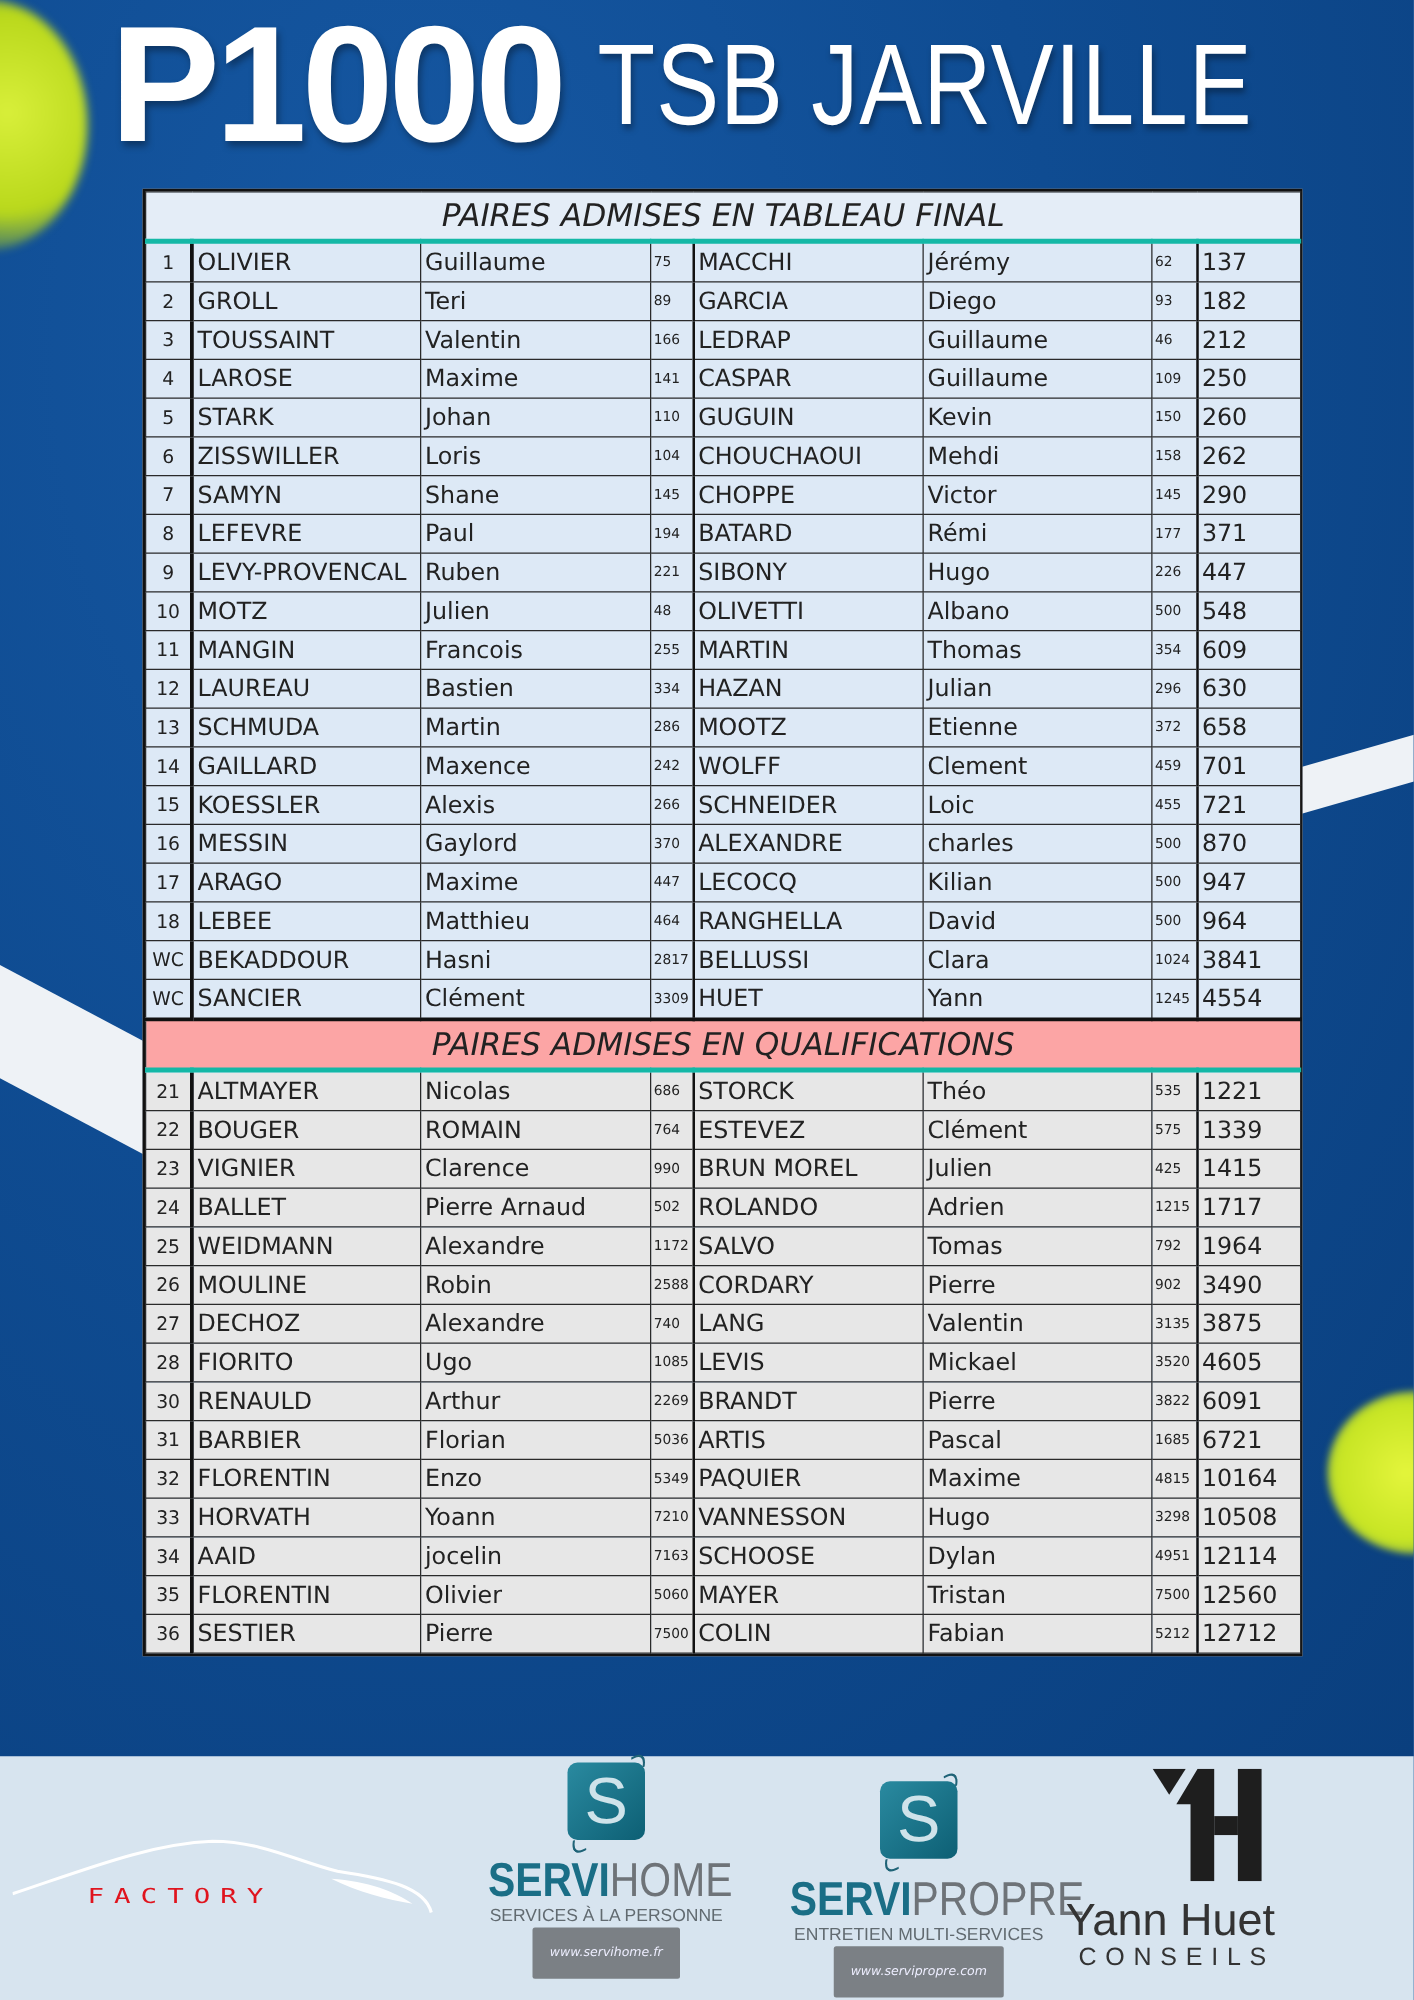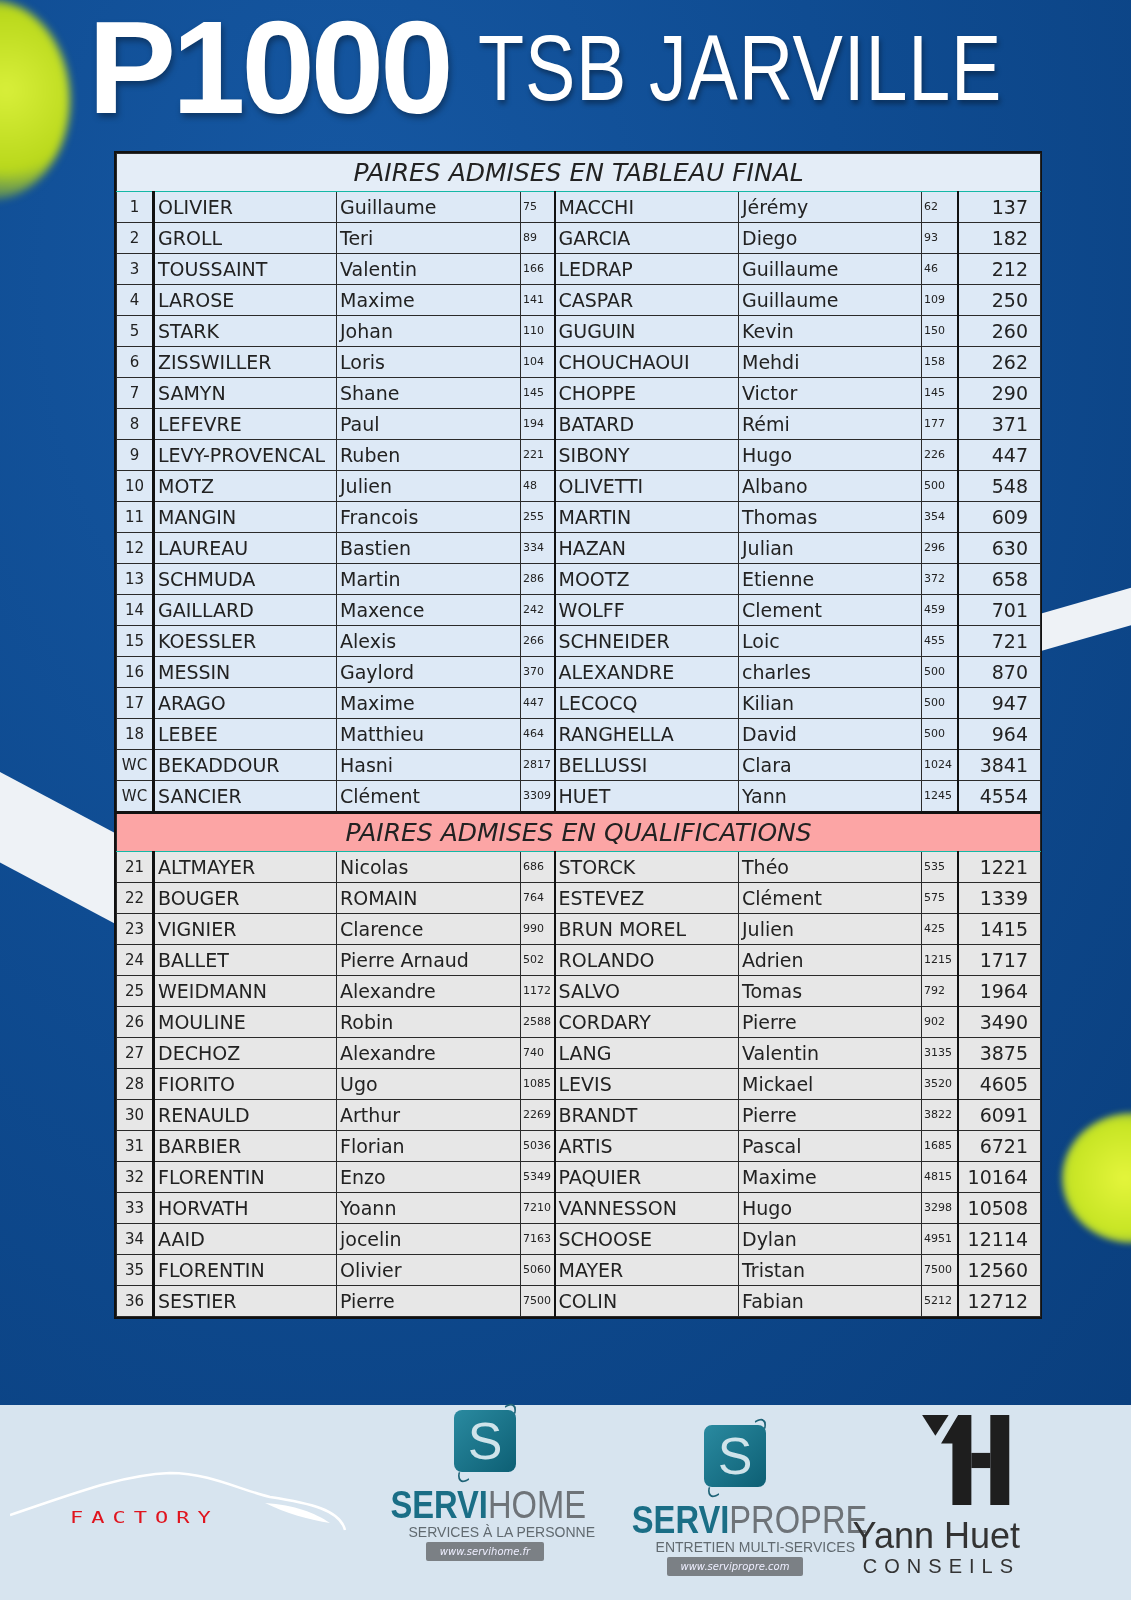--- a/index.html
+++ b/index.html
@@ -18,44 +18,44 @@
     background: radial-gradient(circle at 45% 50%, #e4f53c 0%, #c7e524 55%, rgba(190,220,40,0.3) 85%, rgba(0,0,0,0) 100%);
     filter: blur(3px); }
   .title { position:absolute; left:88px; top:8px; height:120px; color:#fff; white-space:nowrap;
     display:flex; align-items:center; gap:28px; text-shadow: 2px 4px 6px rgba(0,0,0,0.35); }
   .title .big { font-family:"Liberation Sans", sans-serif; font-weight:bold; font-size:132px; letter-spacing:-4px; line-height:120px; }
   .title .venue { font-family:"Liberation Sans", sans-serif; font-size:92px; letter-spacing:1px; transform:scaleX(0.82); transform-origin:left center; line-height:120px; }
 
   .sheet { position:absolute; left:114px; top:151px; width:924px; border:2px solid #111; background:#d9e7f5; }
   table { border-collapse:collapse; width:924px; table-layout:fixed; font-family:"DejaVu Sans", sans-serif; color:#222; }
   td { border:1.5px solid #2a2a2a; padding:0 3px; white-space:nowrap; overflow:hidden; font-size:19px; height:30px; line-height:30px; }
-  tr.sec-head td { height:37px; font-style:italic; text-align:center; font-size:25px; letter-spacing:0px; border-bottom:1px solid #14b8a6; }
+  tr.sec-head td { height:37px; font-style:italic; text-align:center; font-size:25px; letter-spacing:0px; border-bottom:4px solid #14b8a6; }
   .final td { background:#dde9f6; }
   .final tr.sec-head td { background:#e4edf7; }
   .quals td { background:#e7e7e7; }
   .quals tr.sec-head td { background:#fca5a5; border-top:3px solid #111; }
   td.num { text-align:center; font-size:15px; border-right:3px solid #111; }
   td.rank { font-size:11px; padding:0 2px; vertical-align:middle; }
-  td.total { text-align:right; padding-right:12px; font-size:19px; border-left:2.5px solid #111; }
+  td.total { padding-right:12px; font-size:19px; border-left:2.5px solid #111; }
   td.last2 { border-left:2.5px solid #111; }
 
   .sponsors { position:absolute; left:0; top:1405px; width:1131px; height:195px; background:#d7e4ef; }
   .factory { position:absolute; left:10px; top:60px; width:340px; height:80px; }
   .factory .car { position:absolute; left:0; top:0; width:340px; height:80px; }
   .factory .word { position:absolute; left:60px; top:40px; color:#e0141e; font-family:"DejaVu Sans Mono", monospace; font-size:22px; letter-spacing:8px; transform:scaleY(0.75); }
   .servi { position:absolute; text-align:center; }
   .servi .logo-sq { margin:0 auto; width:62px; height:62px; border-radius:8px;
      background:linear-gradient(135deg,#2a8aa0,#0d5f74); color:#cfe3ea; font-size:52px; line-height:62px;
      font-family:"Liberation Sans", sans-serif; position:relative; }
   .servi .logo-sq::after { content:""; position:absolute; left:-14px; top:20px; width:90px; height:22px; border:2px solid #1f6377; border-radius:50%; transform:rotate(-55deg); border-color: transparent #1f6377; }
   .servi .brand { margin-top:14px; font-family:"Liberation Sans", sans-serif; font-size:38px; line-height:38px; white-space:nowrap; transform:scaleX(0.86); }
   .servi .brand .b1 { color:#1a6e86; font-weight:bold; }
   .servi .brand .b2 { color:#6e7378; }
-  .servi .tag { font-family:"Liberation Sans", sans-serif; font-size:14px; color:#616a70; white-space:nowrap; letter-spacing:0;text-align:right; }
-  .servi .url { display:inline-block; margin-top:2px; background:#7b8085; color:#eef; font-size:10px; font-style:italic; padding:4px 14px; border-radius:2px; }
+  .servi .tag { font-family:"Liberation Sans", sans-serif; font-size:14px; color:#616a70; white-space:nowrap; letter-spacing:0; }
+  .servi .url { display:inline-block; margin-top:2px; background:#7b8085; color:#eef; font-size:10px; font-style:italic; padding:15px 14px; border-radius:2px; }
   .yh { position:absolute; left:840px; top:10px; width:180px; text-align:right; color:#1e1e1e; }
   .yh .mono { width:120px; height:90px; margin:0 auto; position:relative; }
   .yh .name { font-family:"Liberation Sans", sans-serif; font-size:36px; color:#333; line-height:38px; margin-top:8px; }
   .yh .sub { font-family:"Liberation Sans", sans-serif; font-size:20px; letter-spacing:7px; color:#333; }
 </style>
 </head>
 <body>
 
 <div class="court">
   <div class="line-left"></div>

